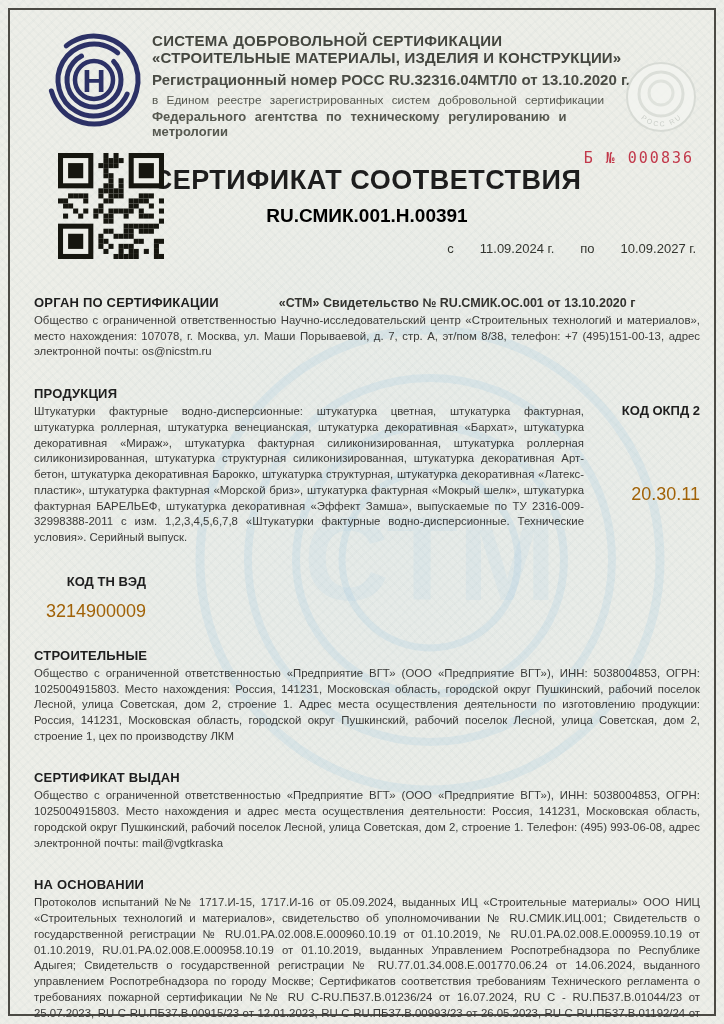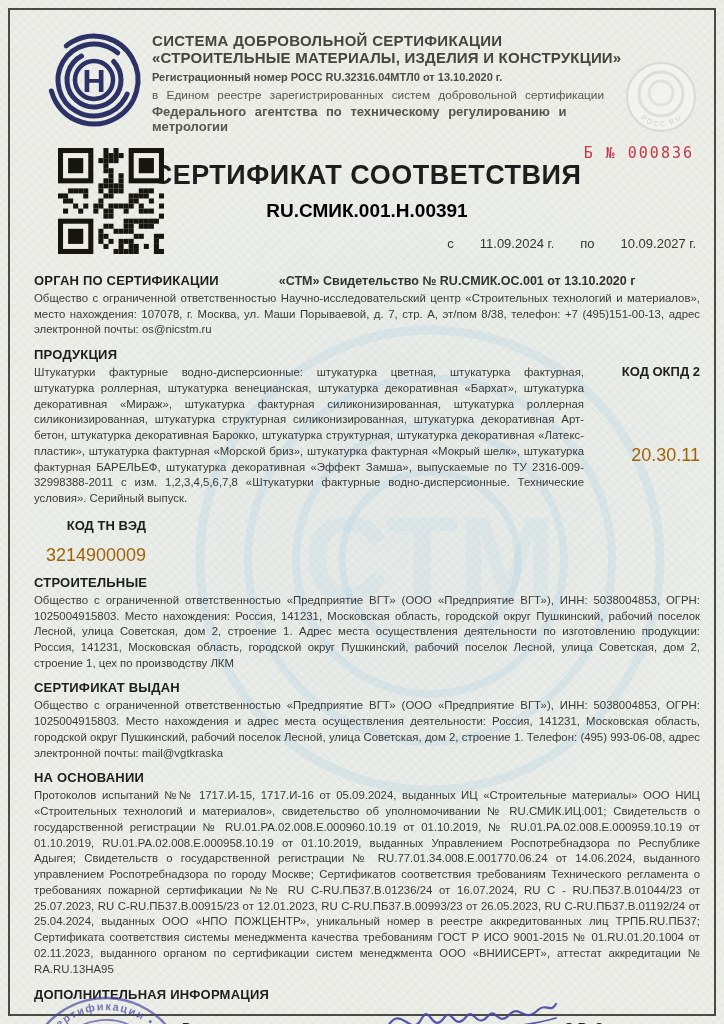--- a/index.html
+++ b/index.html
@@ -19,36 +19,36 @@
 
   
   .wm{position:absolute; left:150px; top:300px; width:560px; height:560px; opacity:.9; pointer-events:none;}
 
   
   .hdr{position:relative; display:flex; align-items:flex-start; margin-top:6px;}
   .logo{width:104px; height:100px; flex:0 0 auto; margin-left:8px;}
   .hdr-text{flex:1; text-align:left; padding:2px 60px 0 6px;}
   .hl1{font-size:15px; font-weight:600; color:#44463f; letter-spacing:.3px;}
   .hl2{font-size:15px; font-weight:600; color:#44463f; letter-spacing:.2px;}
-  .hl3{font-size:11px; font-weight:600; color:#4a4c45; margin-top:5px;}
+  .hl3{font-size:15px; font-weight:600; color:#4a4c45; margin-top:5px;}
   .hl4{font-size:11.8px; font-weight:400; color:#55574f; margin-top:5px; word-spacing:5px;}
   .hl5{font-size:13px; font-weight:600; color:#55574f; margin-top:2px; word-spacing:5px;}
   .emboss{position:absolute; right:2px; top:30px; width:74px; height:74px; opacity:.8;}
 
   
   .titleblock{position:relative; margin-top:12px; min-height:118px;}
   .qr{position:absolute; left:24px; top:2px; width:106px; height:106px; background:#fff0;}
   .blank-no{position:absolute; right:6px; top:-2px; color:#c2384a;
     font-family:"DejaVu Sans Mono", monospace; font-size:15px; letter-spacing:2px;}
   .cert-title{text-align:center; font-size:27px; font-weight:bold; color:#1d1d1d; padding-top:14px; letter-spacing:.5px;}
   .cert-number{text-align:center; font-size:19px; font-weight:bold; color:#000000; margin-top:9px;}
   .validity{display:flex; justify-content:flex-end; gap:26px; font-size:13px; color:#33352f; margin-top:14px; padding-right:4px;}
 
   
-  .sec{margin-top:9px;}
+  .sec{margin-top:26px;}
   .sec-label{font-size:13px; font-weight:bold; color:#1e1e1e; letter-spacing:.2px;}
   .sec-head-row{display:flex; align-items:baseline;}
   .sec-head-row .inline-val{font-size:12.5px; font-weight:600; color:#33332f; margin-left:60px;}
   .body-text{font-size:11.4px; line-height:1.38; text-align:justify; color:#3a3a38; margin-top:3px;}
   .twocol{display:flex; gap:4px;}
   .twocol .main{flex:1;}
   .twocol .codecol{flex:0 0 112px; text-align:right; padding-top:2px;}
   .code-label{font-size:13px; font-weight:bold; color:#1e1e1e; white-space:nowrap;}
   .code-value{font-size:18px; color:#a16207; margin-top:8px;}
   .codecol.okpd .code-value{margin-top:66px;}

